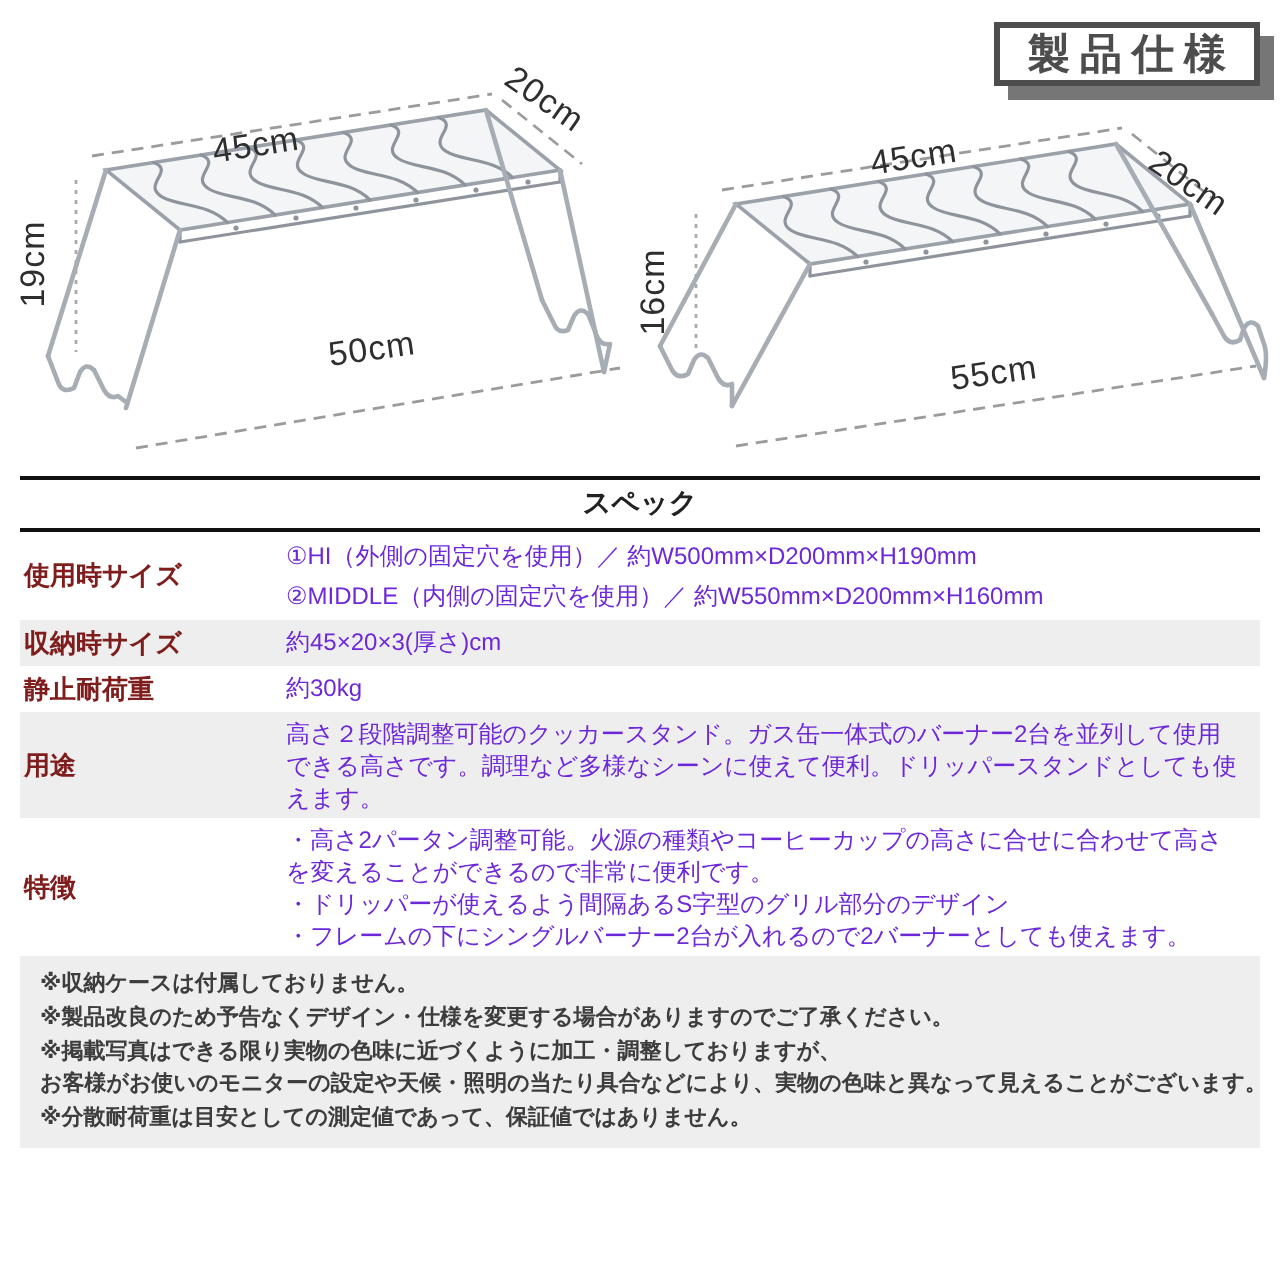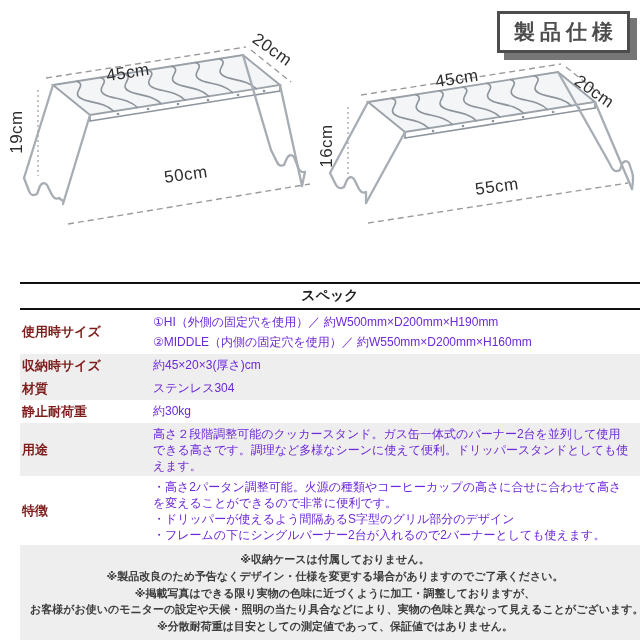--- a/index.html
+++ b/index.html
@@ -15,32 +15,32 @@
   .dim-label{
     position:absolute;font-size:17px;font-weight:500;color:#2e2e2e;
     width:48px;text-align:center;letter-spacing:0.5px;white-space:nowrap;
   }
   .rot-m9{transform:rotate(-9deg);}
   .rot-m8{transform:rotate(-8deg);}
   .rot-35{transform:rotate(35deg);}
   .rot-v{transform:rotate(-90deg);}
   
   .badge{
-    position:absolute;left:497px;top:11px;width:133px;height:42px;
+    position:absolute;left:497px;top:11px;width:133px;height:32px;
     background:#ffffff;border:3px solid #4d4d4d;
     box-shadow:7px 7px 0 0 #767676;
     display:flex;align-items:center;justify-content:center;
     z-index:5;box-sizing:border-box;
   }
   .badge span{
     font-size:21px;font-weight:bold;color:#4d4d4d;letter-spacing:5px;
     margin-right:-5px;white-space:nowrap;
   }
   
-  .spec{position:absolute;left:20px;top:238px;width:620px;margin-top:44px;}
+  .spec{position:absolute;left:10px;top:238px;width:620px;}
   .spec-header{
     border-top:2px solid #111;border-bottom:2px solid #111;
     height:24px;display:flex;align-items:center;justify-content:center;
     font-size:14px;font-weight:bold;color:#222;
   }
   .spec-row{display:flex;align-items:center;}
   .spec-row.alt{background:#eeeeee;}
   .spec-label{
     flex:0 0 133px;font-size:13px;font-weight:bold;color:#7f1d1d;
     padding-left:2px;box-sizing:border-box;
@@ -49,21 +49,20 @@
     flex:1;font-size:12px;color:#6d28d9;padding:3px 8px 3px 0;line-height:17px;
   }
   .spec-value.two-line{line-height:20px;padding:2px 8px 2px 0;}
   .spec-value.multi{line-height:16px;padding:2.5px 8px 2.5px 0;}
   .notes{
     background:#eeeeee;padding:6px 0 6px 10px;margin-top:0;
   }
   .note-line{
     font-size:11px;font-weight:600;color:#3d3d3d;line-height:16.8px;
     white-space:nowrap;
-    text-align:center;
   }
   
   svg .metal{stroke:#a7adb4;stroke-width:2.3;fill:none;stroke-linecap:round;stroke-linejoin:round;}
   svg .metal-dark{stroke:#8d949c;stroke-width:1.6;fill:none;stroke-linecap:round;}
   svg .frame{fill:#f4f5f6;stroke:#9aa1a8;stroke-width:1.8;}
   svg .dash{stroke:#9b9b9b;stroke-width:1.4;fill:none;stroke-dasharray:6 4;}
   svg .dots{stroke:#aaaaaa;stroke-width:1.4;fill:none;stroke-dasharray:2 3;}
 </style>
 </head>
 <body>
@@ -181,24 +180,20 @@
       <div>②MIDDLE（内側の固定穴を使用）／ 約W550mm×D200mm×H160mm</div>
     </div>
   </div>
 
   <div class="spec-row alt">
     <div class="spec-label">収納時サイズ</div>
     <div class="spec-value">約45×20×3(厚さ)cm</div>
   </div>
 
 
-  <div class="spec-row alt">
-    <div class="spec-label">材質</div>
-    <div class="spec-value">ステンレス304</div>
-  </div>
 
   <div class="spec-row">
     <div class="spec-label">静止耐荷重</div>
     <div class="spec-value">約30kg</div>
   </div>
 
   <div class="spec-row alt">
     <div class="spec-label">用途</div>
     <div class="spec-value multi">高さ２段階調整可能のクッカースタンド。ガス缶一体式のバーナー2台を並列して使用できる高さです。調理など多様なシーンに使えて便利。ドリッパースタンドとしても使えます。</div>
   </div>

